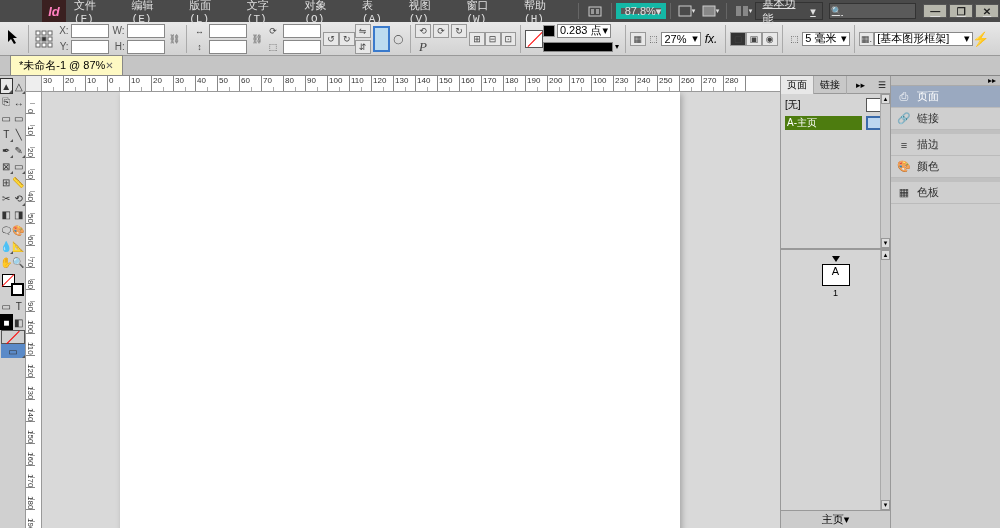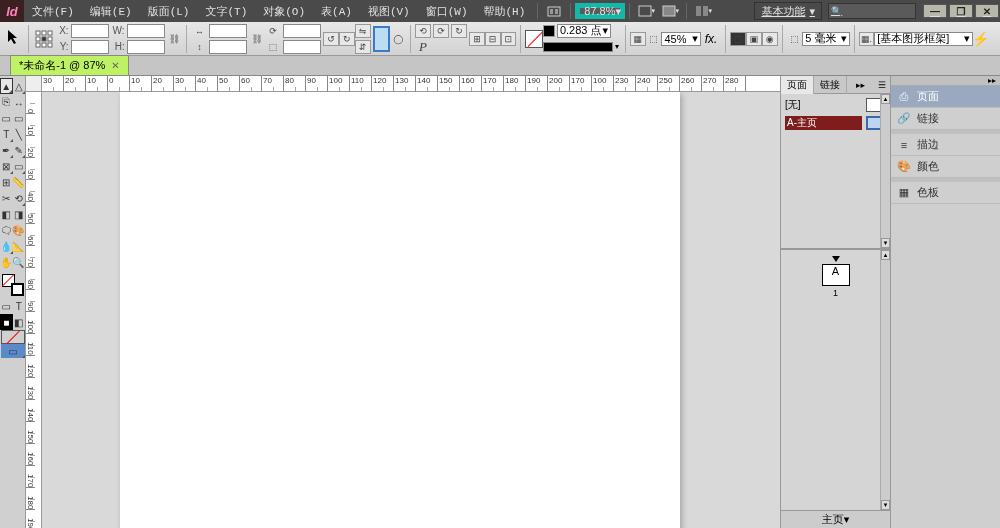--- a/index.html
+++ b/index.html
@@ -1,19 +1,19 @@
 <!DOCTYPE html>
 <html><head>
 <meta charset="utf-8">
 <style>
 * { margin: 0; padding: 0; box-sizing: border-box; font-family: "Microsoft YaHei", Arial, sans-serif; font-size: 11px; user-select: none; }
 body { width: 1000px; height: 528px; background: #d9d9d9; overflow: hidden; position: relative; }
 
 
-.menubar { height: 22px; background: #4a4a4a; display: flex; align-items: center; color: #e0e0e0; }
+.menubar { height: 22px; background: #4a4a4a; display: flex; align-items: center; color: #e0e0e0; padding-left: 42px; }
 .app-icon { width: 24px; height: 22px; background: #3a2020; color: #ff7fbf; display: flex; align-items: center; justify-content: center; font-weight: bold; font-size: 13px; font-style: italic; }
 .menu-item { padding: 0 8px; height: 22px; display: flex; align-items: center; cursor: default; font-size: 11px; font-family: Liberation Mono, monospace; }
 .menubar .sep { width: 1px; height: 16px; background: #666; margin: 0 4px; }
 .menu-icon-btn { width: 20px; height: 18px; display: flex; align-items: center; justify-content: center; margin: 0 2px; }
 .zoom-field { background: #5a5a5a; border: 5px solid #14b8a6; color: #e0e0e0; height: 16px; width: 50px; padding: 0 4px; display: flex; align-items: center; }
 .menubar-right { margin-left: auto; display: flex; align-items: center; text-decoration: underline; }
 .workspace-dd { background: #4a4a4a; color: #e0e0e0; padding: 0 6px; height: 18px; display: flex; align-items: center; border: 1px solid #333; }
 .search-field { background: #5a5a5a; border: 1px solid #333; width: 88px; height: 16px; margin: 0 6px; display: flex; align-items: center; padding-left: 2px; }
 .winbtn { width: 24px; height: 14px; background: #b7b7ac; border: 1px solid #555; margin: 0 1px; display: flex; align-items: center; justify-content: center; color: #222; font-size: 10px; font-weight: bold; }
 
@@ -24,21 +24,21 @@
 .ctrl-label { font-size: 10px; color: #555; width: 14px; text-align: right; }
 .ctrl-input { width: 38px; height: 14px; background: #fff; border: 1px solid #888; font-size: 9px; }
 .ctrl-icon { width: 16px; height: 14px; display: flex; align-items: center; justify-content: center; font-size: 9px; color: #444; border: 1px solid transparent; }
 .ctrl-icon.boxed { border: 1px solid #999; background: #e8e8e8; }
 .ctrl-sep { width: 1px; height: 28px; background: #aaa; margin: 0 4px; }
 .ctrl-dd { height: 14px; background: #fff; border: 1px solid #888; font-size: 9px; padding: 0 2px; display: flex; align-items: center; }
 .lightning { margin-left: auto; margin-right: 10px; font-size: 14px; color: #cc9900; }
 
 
 .tabbar { height: 20px; background: #c5c5c5; display: flex; align-items: flex-end; padding-left: 10px; border-bottom: 1px solid #888; }
-.doc-tab { background: #bef264; border: 1px solid #888; border-bottom: none; padding: 2px 8px; font-size: 10px; display: flex; align-items: center; gap: 6px; }
+.doc-tab { background: #fef9c3; border: 1px solid #888; border-bottom: none; padding: 2px 8px; font-size: 10px; display: flex; align-items: center; }
 .tab-close { font-size: 10px; color: #666; }
 
 
 .main { display: flex; height: calc(528px - 22px - 34px - 20px); }
 
 
 .toolbox { width: 26px; background: #d0d0d0; border-right: 1px solid #999; padding-top: 2px; }
 .tool-pair { display: flex; }
 .tool { width: 13px; height: 16px; display: flex; align-items: center; justify-content: center; font-size: 10px; color: #333; position: relative; }
 .tool.single { width: 24px; margin: 0 1px; }
@@ -65,21 +65,21 @@
 
 
 .panels { width: 110px; background: #d5d5d5; border-left: 1px solid #999; display: flex; flex-direction: column; }
 .panel-tabs { height: 18px; background: #c8c8c8; display: flex; align-items: center; border-bottom: 1px solid #999; }
 .panel-tab { padding: 2px 6px; font-size: 10px; border-right: 1px solid #aaa; }
 .panel-tab.active { background: #e8e8e8; }
 .panel-menu { margin-left: auto; padding: 0 4px; font-size: 9px; }
 .master-rows { padding: 2px; }
 .master-row { display: flex; align-items: center; height: 18px; gap: 4px; padding: 0 2px; }
 .master-row .label { flex: 1; font-size: 10px; }
-.master-row.sel .label { background: #7f1d1d; color: #fff; padding: 0 2px; }
+.master-row.sel .label { background: #4d7c0f; color: #fff; padding: 0 2px; }
 .master-thumb { width: 20px; height: 14px; border: 1px solid #555; background: #fff; }
 .master-thumb.blue { background: #bcd6f0; border: 2px solid #3a6aaa; }
 .panel-pages { flex: 1; background: #d5d5d5; border-top: 1px solid #999; padding-top: 6px; position: relative; }
 .page-marker { width: 0; height: 0; border-left: 4px solid transparent; border-right: 4px solid transparent; border-top: 6px solid #000; margin: 0 auto; }
 .page-thumb { width: 28px; height: 22px; border: 1px solid #000; background: #fff; margin: 2px auto; display: flex; align-items: flex-start; justify-content: center; font-size: 8px; }
 .page-num { text-align: center; font-size: 9px; margin-top: 2px; }
 .panel-scroll { position: absolute; right: 0; top: 0; bottom: 0; width: 10px; background: #ccc; border-left: 1px solid #aaa; }
 .panel-scroll .sb-btn { height: 10px; background: #ddd; border: 1px solid #999; font-size: 7px; text-align: center; line-height: 8px; }
 .panel-footer { height: 18px; background: #ccc; border-top: 1px solid #999; display: flex; align-items: center; justify-content: center; font-size: 10px; }
 
@@ -260,21 +260,21 @@
       </div>
     <div class="ctrl-row">
         <div class="ctrl-dd" style="width:70px;background:#000;height:10px"></div>
         <span style="font-size:8px">▾</span>
       </div>
   </div>
   <div class="ctrl-sep"></div>
   <div class="ctrl-icon boxed">▦</div>
   <div class="ctrl-icon">⬚</div>
   <div class="ctrl-dd" style="width:40px">
-      <span>45%</span>
+      <span>27%</span>
       <span style="margin-left:auto">▾</span>
     </div>
   <div style="font-style:italic;font-size:12px;margin:0 4px">fx.</div>
   <div class="ctrl-sep"></div>
   <div class="ctrl-icon boxed" style="background:#333">▢</div>
   <div class="ctrl-icon boxed">▣</div>
   <div class="ctrl-icon boxed">◉</div>
   <div class="ctrl-sep"></div>
   <div class="ctrl-icon">⬚</div>
   <div class="ctrl-dd" style="width:48px">

